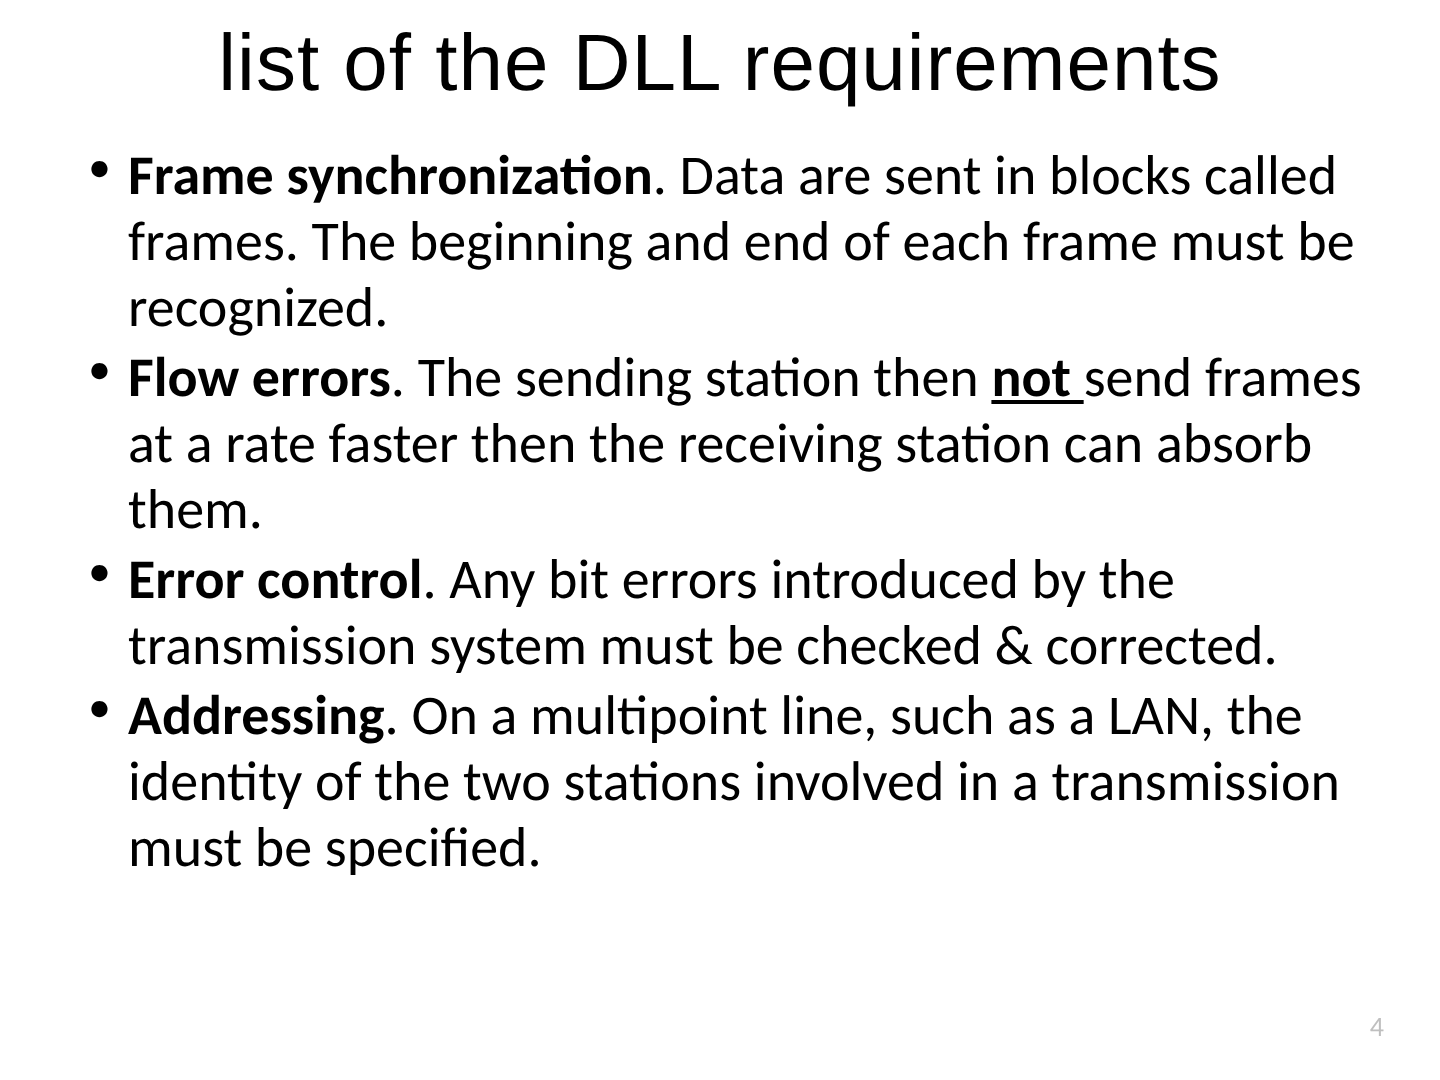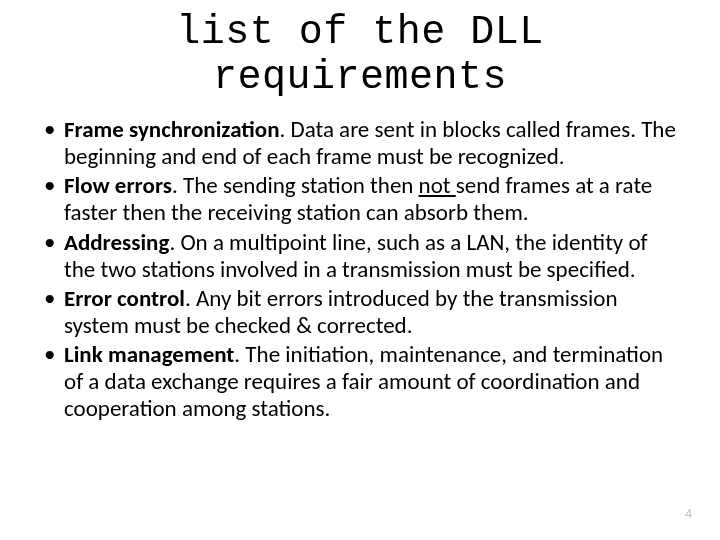--- a/index.html
+++ b/index.html
@@ -13,52 +13,53 @@
     overflow: hidden;
   }
   .slide {
     position: relative;
     width: 720px;
     height: 540px;
     box-sizing: border-box;
     padding: 10px 30px 0 30px;
   }
   .title {
-    font-family: Liberation Mono, monospace;
+    font-family: Liberation Sans, sans-serif;
     font-size: 40px;
     font-weight: 400;
     text-align: center;
     margin: 0 0 16px 0;
     letter-spacing: 0.5px;
   }
   ul.bullets {
     list-style: none;
     margin: 0;
     padding: 0 6px 0 14px;
   }
   ul.bullets > li {
     position: relative;
-    font-size: 23px;
+    font-size: 28px;
     line-height: 1.18;
     padding-left: 20px;
     margin: 0 0 2px 0;
   }
   ul.bullets > li::before {
     content: "•";
     position: absolute;
     left: 0;
     top: 0;
     font-size: 23px;
     line-height: 1.18;
   }
   .term {
     font-weight: 700;
   }
   .u {
     text-decoration: underline;
+    font-weight: bold;
   }
   .pagenum {
     position: absolute;
     right: 28px;
     bottom: 18px;
     font-size: 14px;
     color: #bfbfbf;
   }
 </style>
 </head>
@@ -72,28 +73,25 @@
 
     <li>
       <span class="term">Frame synchronization</span><span>.</span><span> Data are sent in blocks called frames. The beginning and end of each frame must be recognized.</span>
     </li>
 
     <li>
       <span class="term">Flow errors</span><span>.</span><span> The sending station then </span><span class="u">not </span><span>send frames at a rate faster then the receiving station can absorb them.</span>
     </li>
 
     <li>
-      <span class="term">Addressing</span><span>.</span><span> On a multipoint line, such as a LAN, the identity of the two stations involved in a transmission must be specified.</span>
-    </li>
-
-    <li>
       <span class="term">Error control</span><span>.</span><span> Any bit errors introduced by the transmission system must be checked &amp; corrected.</span>
     </li>
 
     <li>
-      <span class="term">Link management</span><span>.</span><span> The initiation, maintenance, and termination of a data exchange requires a fair amount of coordination and cooperation among stations.</span>
+      <span class="term">Addressing</span><span>.</span><span> On a multipoint line, such as a LAN, the identity of the two stations involved in a transmission must be specified.</span>
     </li>
+
 
   </ul>
 
   <div class="pagenum">4</div>
 
 </div>
 
 </body></html>

